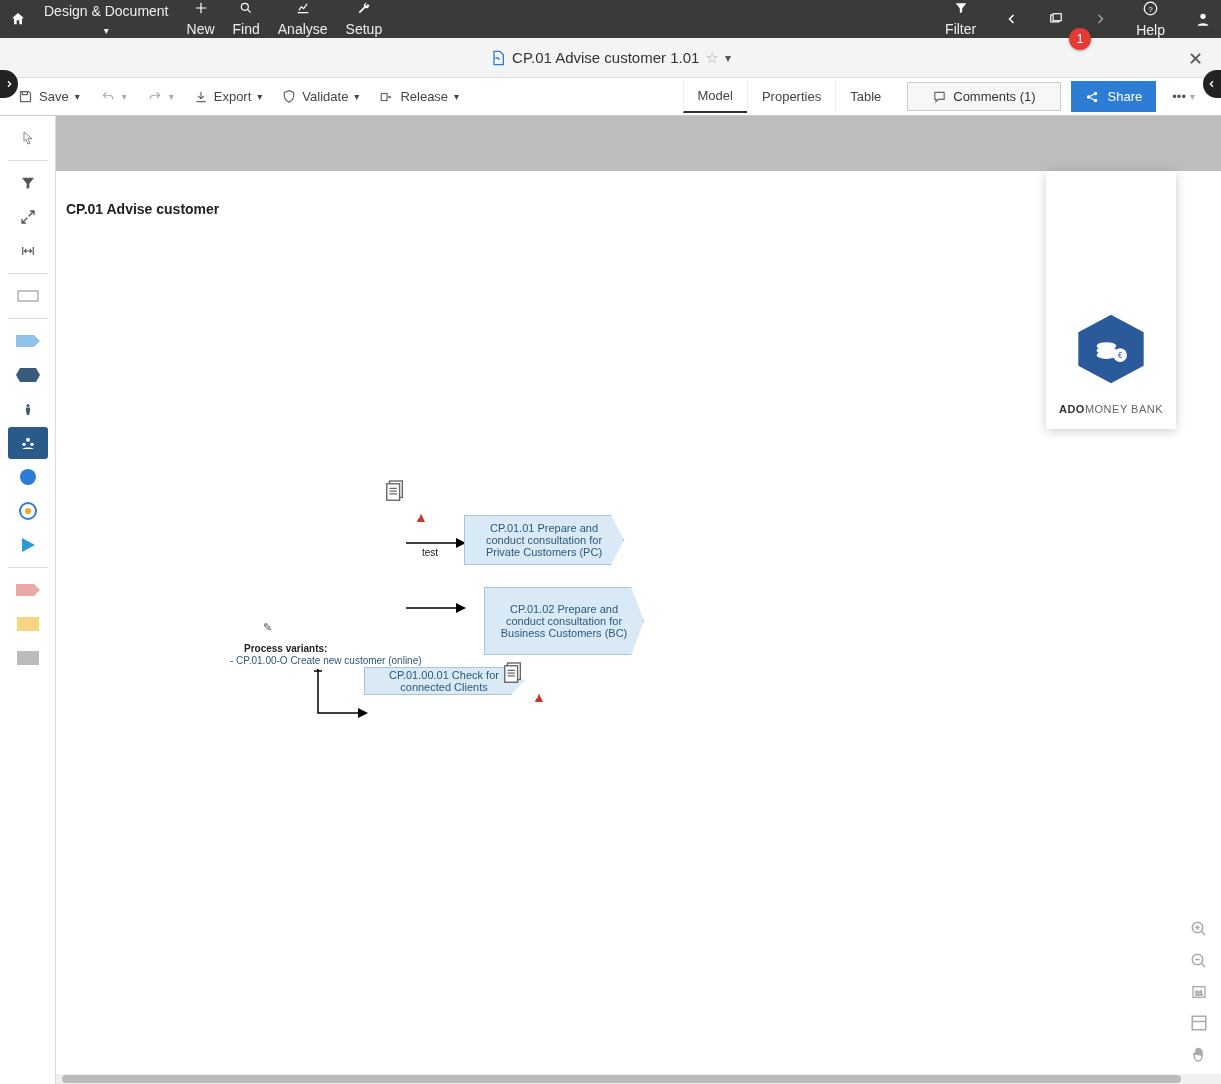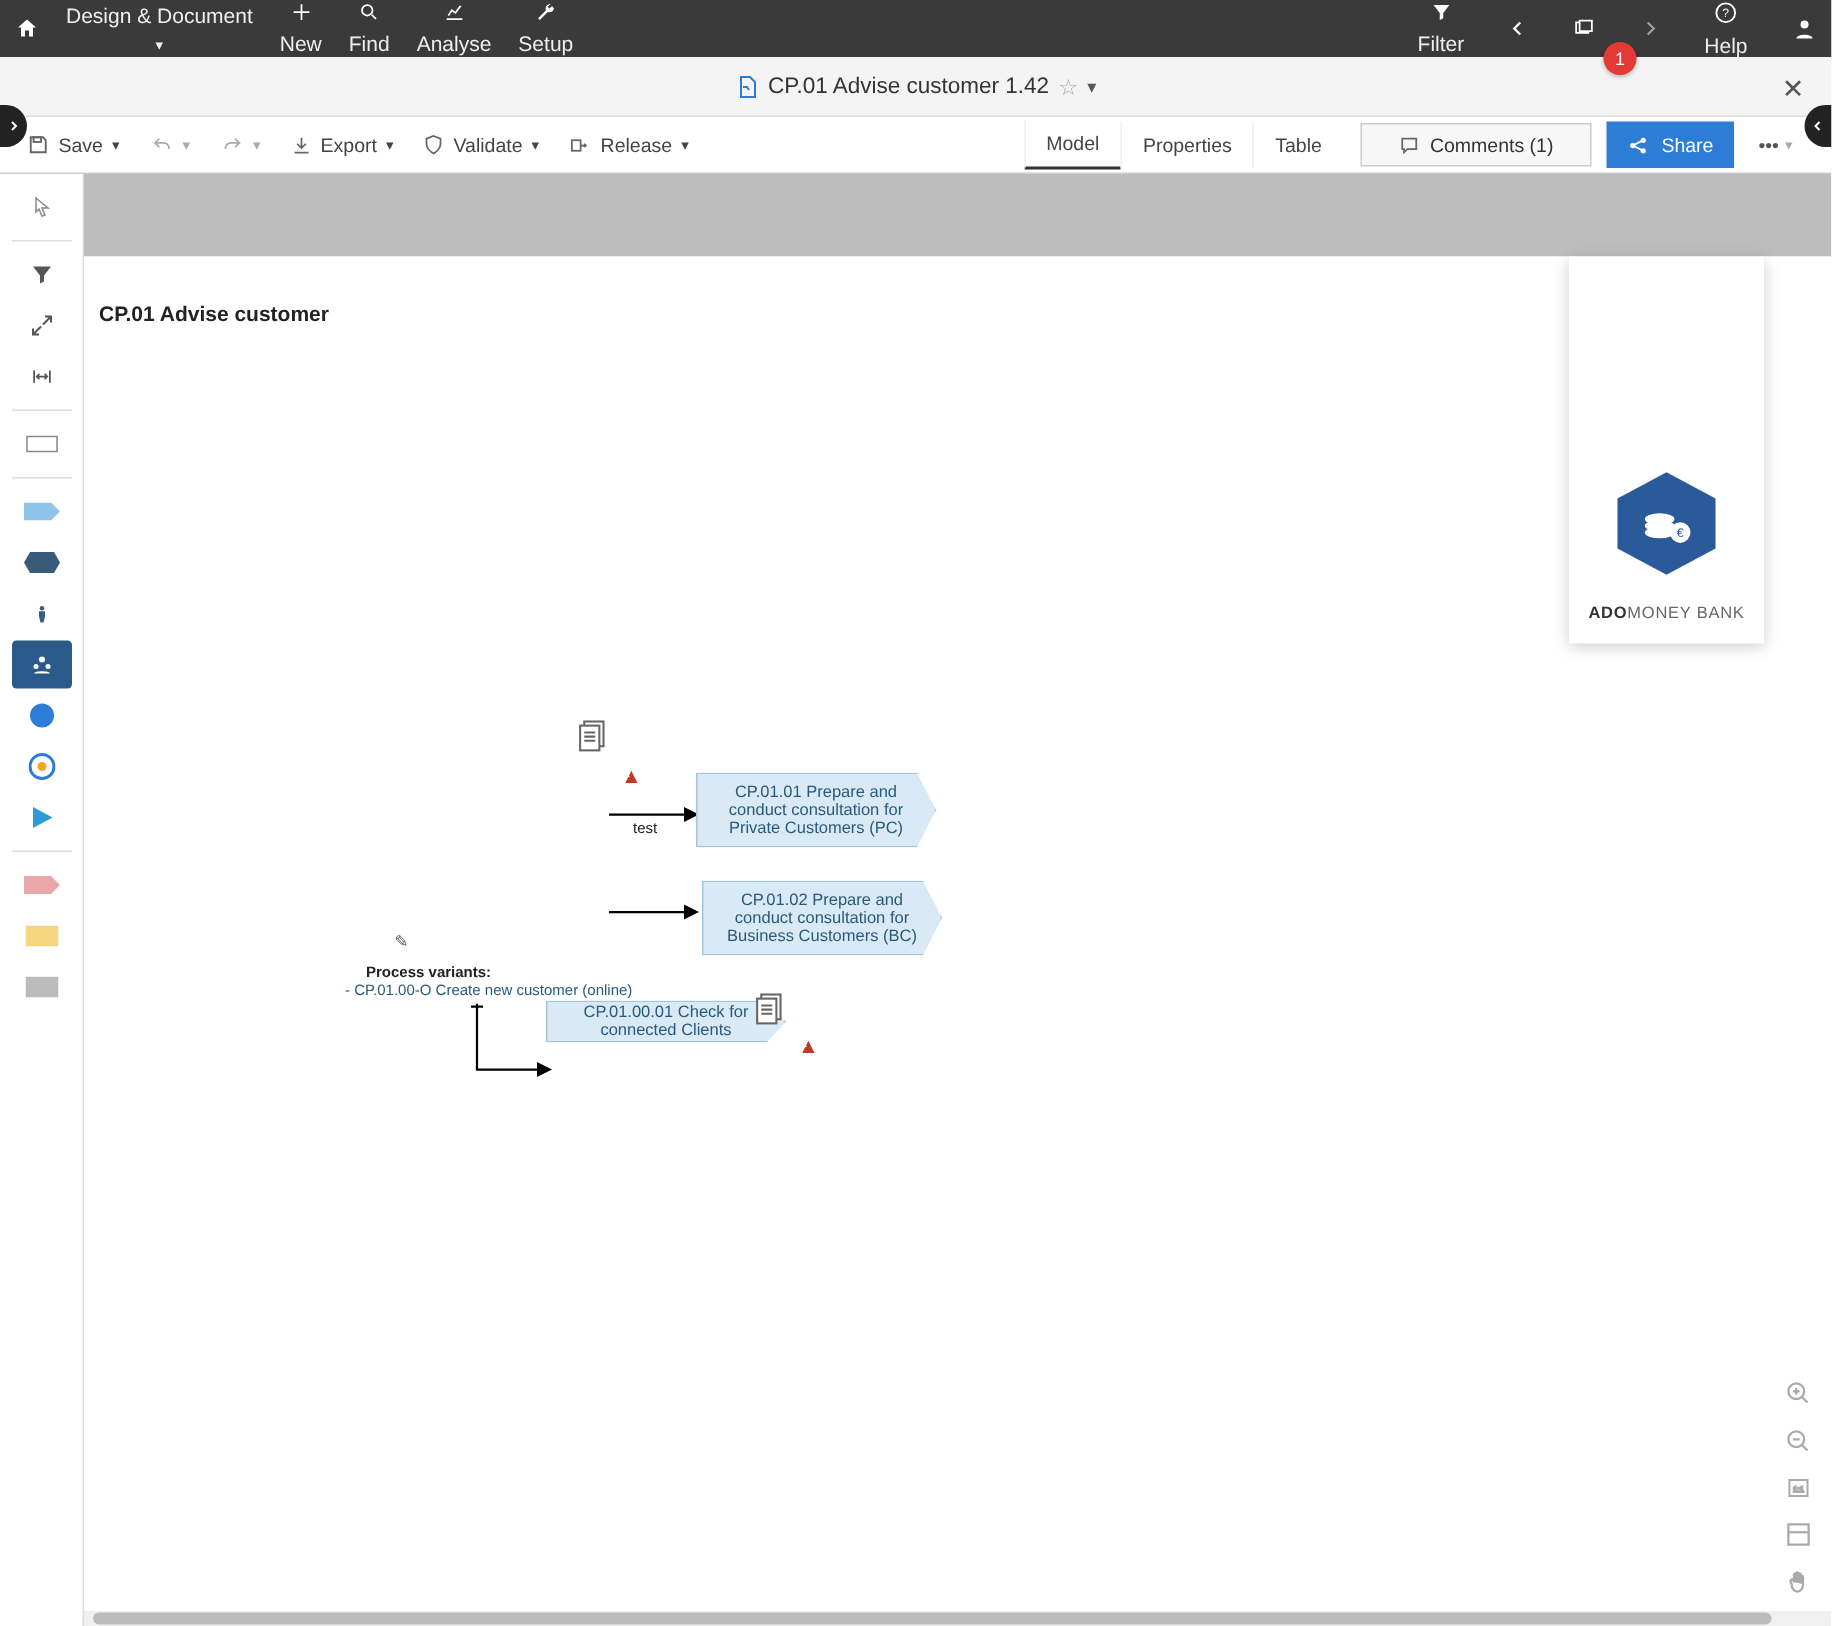--- a/index.html
+++ b/index.html
@@ -172,21 +172,21 @@
   <div class="badge-1">
       <span>1</span>
     </div>
   <div class="title">
     <span class="icon">
       <svg width="16" height="16" viewBox="0 0 24 24" fill="#2d7cd6">
           <path d="M6 2h9l5 5v15H6z" fill="none" stroke="#2d7cd6" stroke-width="2"></path>
           <path d="M8 12h4l2 3" stroke="#2d7cd6" stroke-width="2" fill="none"></path>
         </svg>
     </span>
-    <span>CP.01 Advise customer 1.42</span>
+    <span>CP.01 Advise customer 1.01</span>
     <span class="icon" style="color:#aaa;cursor:pointer">☆</span>
     <span class="icon" style="color:#555;cursor:pointer;font-size:12px">▾</span>
   </div>
   <span class="close">✕</span>
 </div>
 
 <div class="side-tab left">
   <svg width="8" height="12" viewBox="0 0 24 24" fill="none" stroke="#fff" stroke-width="4">
       <path d="M9 4l8 8-8 8"></path>
     </svg>
@@ -441,21 +441,21 @@
       <div class="small-text" style="left:366px; top:376px">test</div>
 
       <svg style="position:absolute; left:350px; top:430px" width="60" height="14">
         <line x1="0" y1="7" x2="50" y2="7" stroke="#000" stroke-width="1.5"></line>
         <polygon points="50,2 60,7 50,12" fill="#000"></polygon>
       </svg>
 
       <div class="shape-arrow-box arrow-right-clip" style="left:408px; top:344px; width:160px; height:50px">
         <span>CP.01.01 Prepare and conduct consultation for Private Customers (PC)</span>
       </div>
-      <div class="shape-arrow-box arrow-right-clip" style="left:412px; top:416px; width:160px; height:50px">
+      <div class="shape-arrow-box arrow-right-clip" style="left:428px; top:416px; width:160px; height:68px">
         <span>CP.01.02 Prepare and conduct consultation for Business Customers (BC)</span>
       </div>
 
       <div class="small-text" style="left:188px; top:472px; font-weight:bold">Process variants:</div>
       <div class="variant-text" style="left:174px; top:484px">- CP.01.00-O Create new customer (online)</div>
 
       <svg style="position:absolute; left:258px; top:498px" width="56" height="56">
         <path d="M4 0 v44 h40" fill="none" stroke="#000" stroke-width="1.5"></path>
         <path d="M0 2 h8" stroke="#000" stroke-width="1.5"></path>
         <polygon points="44,39 54,44 44,49" fill="#000"></polygon>

